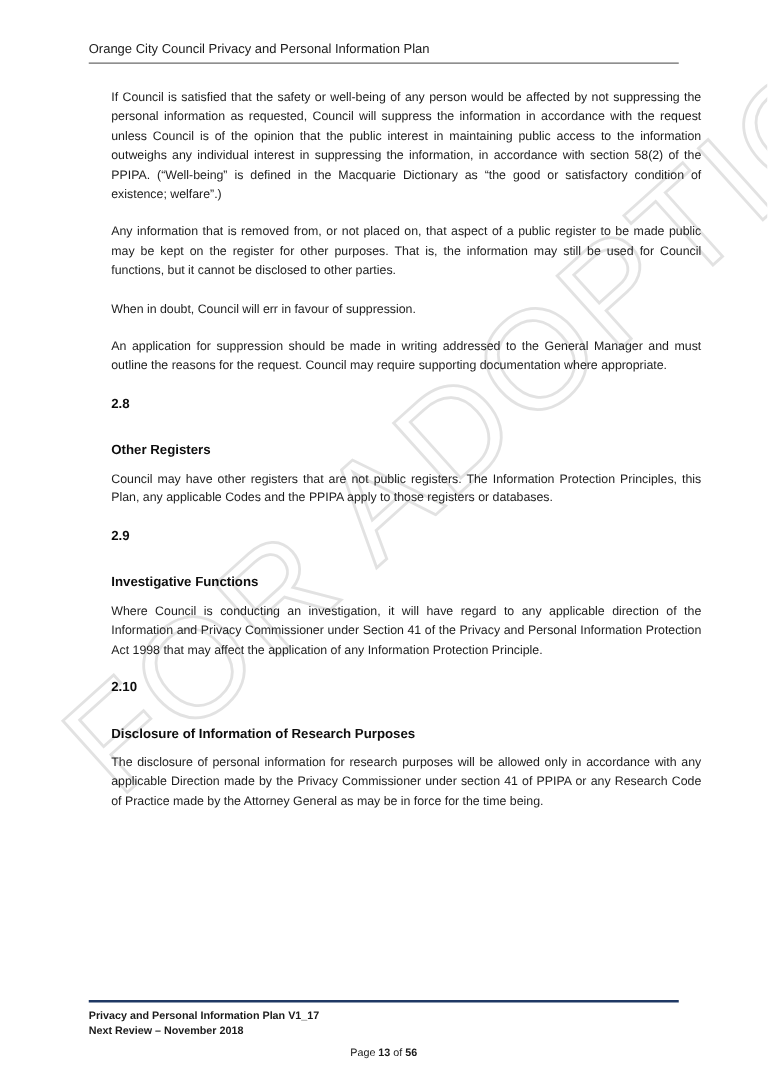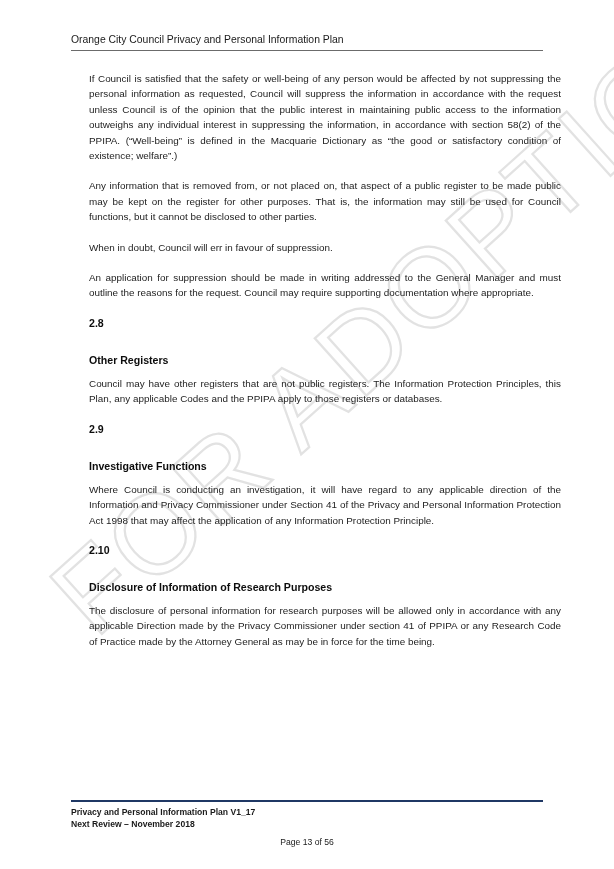--- a/index.html
+++ b/index.html
@@ -122,21 +122,21 @@
   .footer-left { text-align: left; }
   .footer-right { text-align: right; }
   .footer-center {
     margin-top: 6px;
     text-align: center;
     font-size: 8.6px;
     line-height: 12px;
     color: #1a1a1a;
   }
   .footer-center .pg-label { font-weight: normal; }
-  .footer-center .pg-num { font-weight: normal; }
+  .footer-center .pg-num { font-weight: bold; }
 </style>
 </head>
 <body>
 
 <div class="page">
 
   <svg class="watermark" viewBox="0 0 614 869" xmlns="http://www.w3.org/2000/svg">
     <text x="95" y="640" transform="rotate(-42 95 640)">FOR ADOPTION</text>
   </svg>
 

